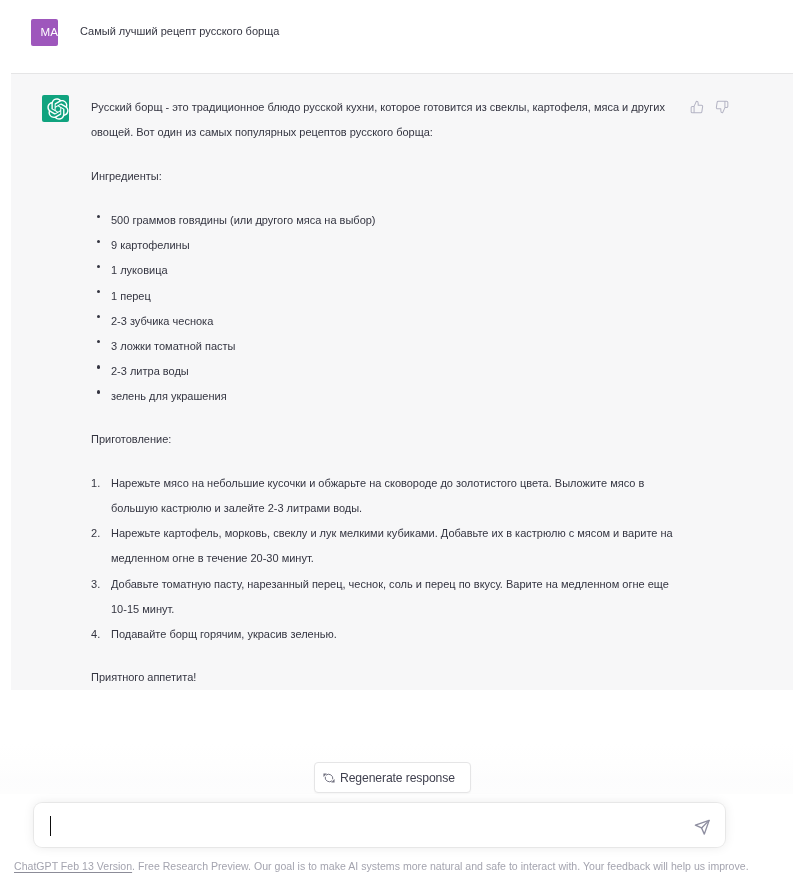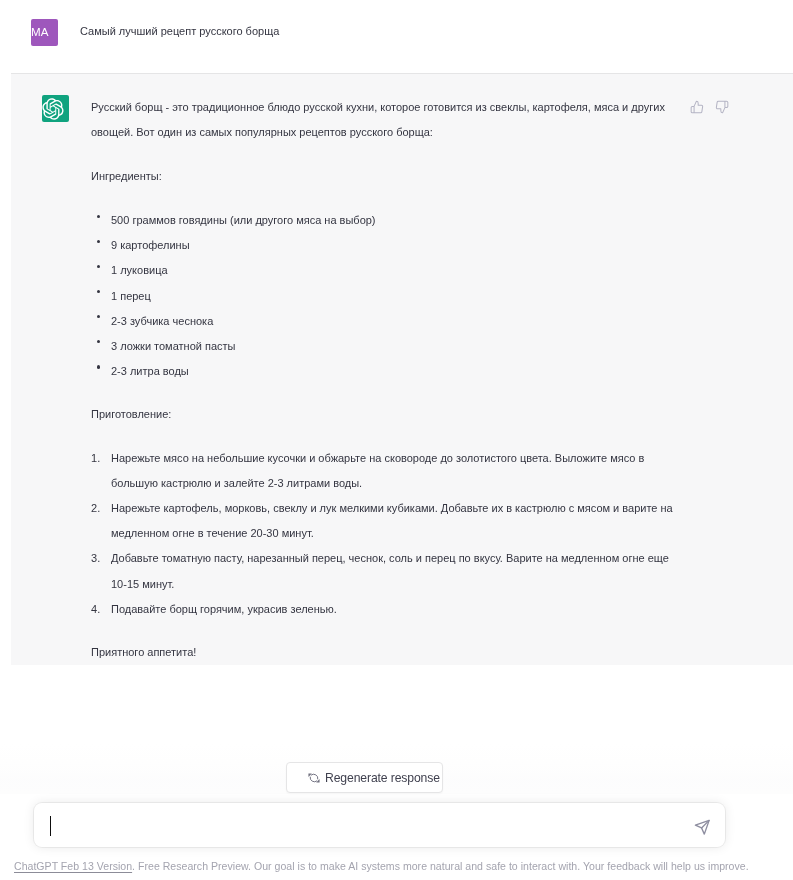--- a/index.html
+++ b/index.html
@@ -12,21 +12,21 @@
   }
   .app { position:relative; width:793px; height:880px; overflow:hidden; background:#fff; }
 
   
   .msg { display:flex; position:relative; }
   .msg-user { background:#ffffff; padding: 19px 0 27px 0; }
   .msg-bot  { background:#f7f7f8; border-top:1px solid #e5e5e6; padding: 21px 0 0 0; margin-left: 11px; }
   .avatar {
      width:27px; height:27px; border-radius:2px;
      margin-left:31px; flex:0 0 27px;
-     display:flex; align-items:center; justify-content:flex-start;
+     display:flex; align-items:center; justify-content:flex-end;
   }
   .avatar-user { background:#9e57bc; color:#fff; font-size:11.6px; font-weight:400; letter-spacing:0; line-height:1; padding-bottom:1px;}
   .avatar-bot  { background:#10a37f; }
   .msg-body { margin-left:22px; color:#343541; font-size:11px; line-height:25.1px; width:592px; }
   .msg-body p { margin: 0 0 19px 0; }
   .msg-body p:last-child { margin-bottom:0; }
 
   ul.ing { margin:0 0 18px 0; padding-left:20px; list-style:none; }
   ul.ing li { position:relative; line-height:25.1px; }
   ul.ing li::before { content:""; position:absolute; left:-14px; top:6.3px; width:3.4px;height:3.4px;border-radius:50%;background:#343541;}
@@ -34,23 +34,23 @@
   ol.steps { margin:0 0 18px 0; padding:0; list-style:none; counter-reset: st; }
   ol.steps li { position:relative; line-height:25.1px; padding-left:20px; counter-increment: st; }
   ol.steps li::before { content: counter(st) "."; position:absolute; left:0; top:0; }
 
   .thumbs { position:absolute; left:679px; top:26px; display:flex; gap:11px; }
   .thumbs svg { display:block; }
   .thumb-btn { background:none; border:0; padding:0; margin:0; cursor:pointer; line-height:0; }
 
   
   .regen-btn {
-     position:absolute; left:286px; top:762px; width:157px; height:31px;
+     position:absolute; left:314px; top:762px; width:157px; height:31px;
      background:#fff; border:1px solid #e5e5e6; border-radius:4px;
-     display:flex; align-items:center; gap:5px; padding:0 0 0 21px;
+     display:flex; align-items:center; gap:5px; padding:0 0 0 8px;
      font-family:"Liberation Sans", sans-serif; font-size:12.2px; color:#40414f;
      cursor:pointer; box-shadow:0 1px 2px rgba(0,0,0,.03);
   }
   .regen-icon { flex:0 0 12px; }
   .regen-label { white-space:nowrap; letter-spacing:-0.01em; }
 
   
   .composer-input { flex:1; padding-left:16px; height:100%; display:flex; align-items:center; }
   .caret { display:inline-block; width:1.3px; height:20px; background:#0d0d0d; position:relative; top:1px; }
   .send-btn { background:none; border:0; padding:0; margin-right:14px; line-height:0; cursor:pointer; position:relative; top:2px; left:0px; margin-right:14.5px; }
@@ -93,20 +93,21 @@
       <p>Русский борщ - это традиционное блюдо русской кухни, которое готовится из свеклы, картофеля, мяса и других овощей. Вот один из самых популярных рецептов русского борща:</p>
       <p>Ингредиенты:</p>
       <ul class="ing">
         <li>500 граммов говядины (или другого мяса на выбор)</li>
         <li>9 картофелины</li>
         <li>1 луковица</li>
         <li>1 перец</li>
         <li>2-3 зубчика чеснока</li>
         <li>3 ложки томатной пасты</li>
         <li>2-3 литра воды</li>
+        <li>зелень для украшения</li>
       </ul>
       <p>Приготовление:</p>
       <ol class="steps">
         <li>Нарежьте мясо на небольшие кусочки и обжарьте на сковороде до золотистого цвета. Выложите мясо в большую кастрюлю и залейте 2-3 литрами воды.</li>
         <li>Нарежьте картофель, морковь, свеклу и лук мелкими кубиками. Добавьте их в кастрюлю с мясом и варите на медленном огне в течение 20-30 минут.</li>
         <li>Добавьте томатную пасту, нарезанный перец, чеснок, соль и перец по вкусу. Варите на медленном огне еще 10-15 минут.</li>
         <li>Подавайте борщ горячим, украсив зеленью.</li>
       </ol>
       <p>Приятного аппетита!</p>
     </div>

